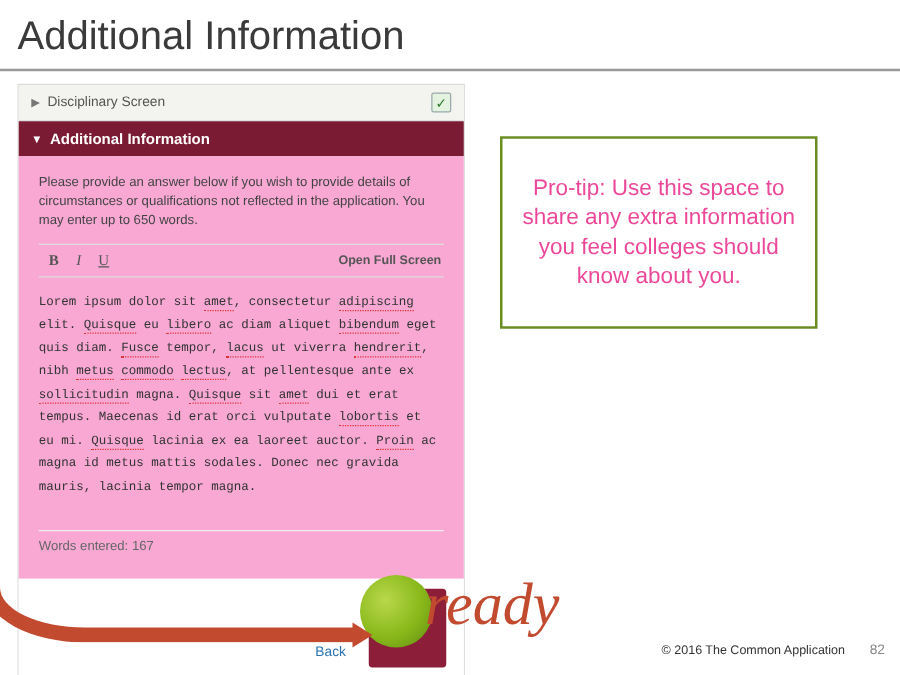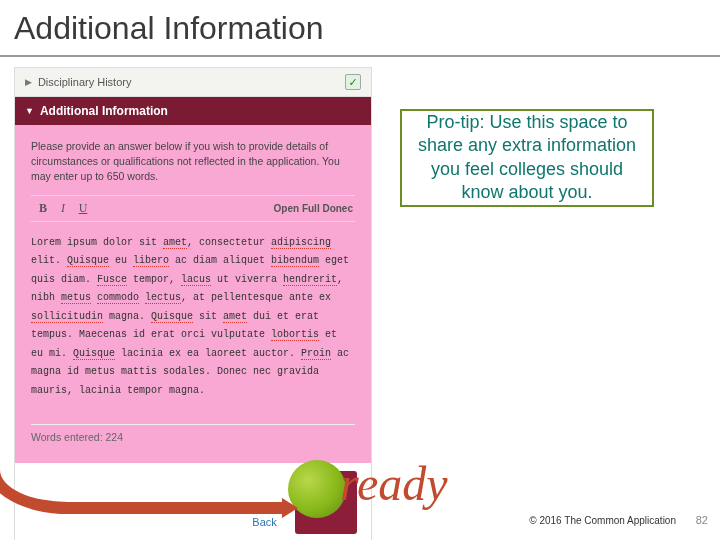--- a/index.html
+++ b/index.html
@@ -137,25 +137,25 @@
   .btn-continue {
     background: #8d1e3a;
     color: #fff;
     font-size: 11px;
     padding: 6px 14px;
     border-radius: 3px;
     cursor: pointer;
   }
   .tip-box {
     border: 2px solid #6b8e23;
-    padding: 0 14px;
+    padding: 28px 14px;
     width: 254px;
     margin-top: 42px;
     font-size: 18px;
-    color: #0f766e;
+    color: #ec4899;
     text-align: center;
     line-height: 1.3;
   }
   .footer-logo {
     position: absolute;
     left: 248px;
     bottom: 22px;
     display: flex;
   }
   .swoosh {
@@ -213,42 +213,42 @@
 
 <h1 class="slide-title">Additional Information</h1>
 <hr class="title-rule">
 
 <div class="content-row">
 
   <div class="app-panel">
 
     <div class="acc-row">
       <span class="tri">▶</span>
-      <span>Disciplinary History</span>
+      <span>Disciplinary Screen</span>
       <span class="check">✓</span>
     </div>
 
     <div class="acc-active">
       <span class="tri">▼</span>
       <span>Additional Information</span>
     </div>
 
     <div class="panel-body">
       <p class="prompt-text">Please provide an answer below if you wish to provide details of circumstances or qualifications not reflected in the application. You may enter up to 650 words.</p>
 
       <div class="toolbar">
         <span class="tb-btn b">B</span>
         <span class="tb-btn i">I</span>
         <span class="tb-btn u">U</span>
-        <span class="open-full">Open Full Donec</span>
+        <span class="open-full">Open Full Screen</span>
       </div>
 
       <div class="essay"><span>Lorem ipsum dolor sit </span><span class="sq">amet</span><span>, consectetur </span><span class="sq">adipiscing</span><span> elit. </span><span class="sq">Quisque</span><span> eu </span><span class="sq">libero</span><span> ac diam aliquet </span><span class="sq">bibendum</span><span> eget quis diam. </span><span class="sq">Fusce</span><span> tempor, </span><span class="sq">lacus</span><span> ut viverra </span><span class="sq">hendrerit</span><span>, nibh </span><span class="sq">metus</span><span> </span><span class="sq">commodo</span><span> </span><span class="sq">lectus</span><span>, at pellentesque ante ex </span><span class="sq">sollicitudin</span><span> magna. </span><span class="sq">Quisque</span><span> sit </span><span class="sq">amet</span><span> dui et erat tempus. Maecenas id erat orci vulputate </span><span class="sq">lobortis</span><span> et eu mi. </span><span class="sq">Quisque</span><span> lacinia ex ea laoreet auctor. </span><span class="sq">Proin</span><span> ac magna id metus mattis sodales. Donec nec gravida mauris, lacinia tempor magna.</span></div>
 
-      <div class="word-count">Words entered: 224</div>
+      <div class="word-count">Words entered: 167</div>
     </div>
 
     <div class="panel-footer">
       <span class="btn-back">Back</span>
       <span class="btn-continue">History</span>
     </div>
   </div>
 
   <div class="tip-box">Pro-tip: Use this space to share any extra information you feel colleges should know about you.</div>
 </div>

